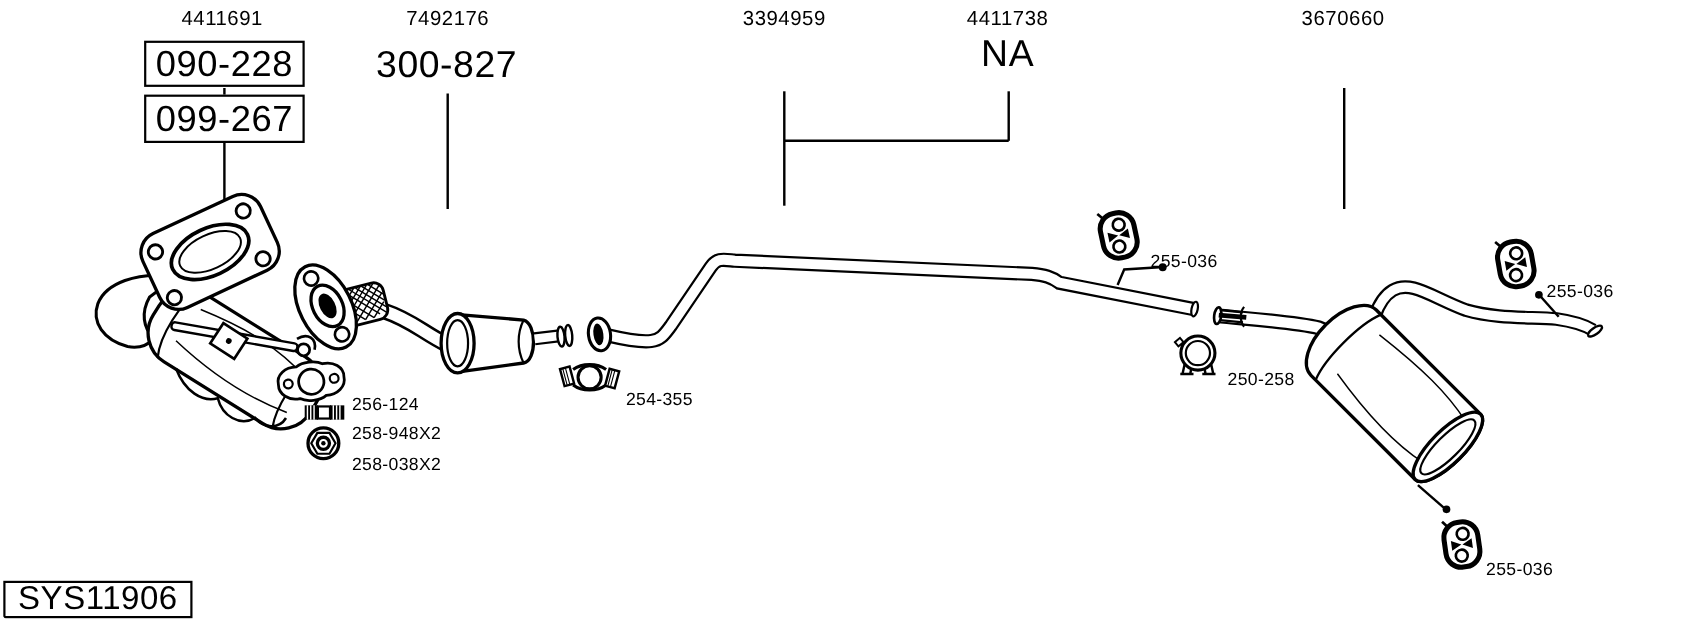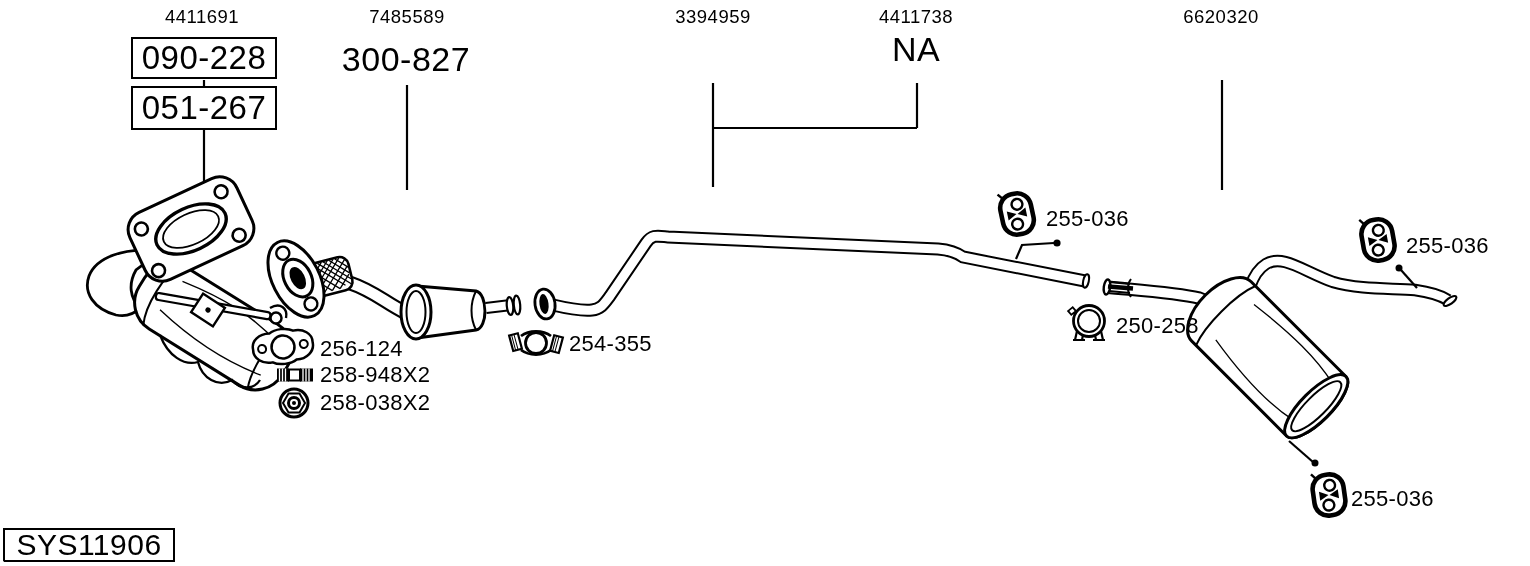--- a/index.html
+++ b/index.html
@@ -2,21 +2,21 @@
 <html><head>
 <meta charset="utf-8">
 <style>
   html,body{margin:0;padding:0;background:#fff;}
   .stage{position:relative;width:1530px;height:566px;background:#fff;overflow:hidden;
          font-family:"Liberation Sans", sans-serif;color:#000;border-radius:14px;}
   .stage svg{position:absolute;left:0;top:0;}
   .lbl{position:absolute;white-space:nowrap;line-height:1.05;}
   .oem{font-size:18.5px;transform:translateX(-50%);letter-spacing:.5px;}
   .big{font-size:34px;transform:translateX(-50%);letter-spacing:.5px;}
-  .small{font-size:22px;letter-spacing:.3px;}
+  .small{font-size:16px;letter-spacing:.3px;margin-top:24px;}
   .pbox{position:absolute;border:2.5px solid #000;display:flex;align-items:center;justify-content:center;
         font-size:33px;letter-spacing:.5px;background:#fff;box-sizing:border-box;}
   .sysbox{position:absolute;border:2.5px solid #000;display:flex;align-items:center;justify-content:center;
         font-size:30px;letter-spacing:.5px;background:#fff;box-sizing:border-box;}
 </style>
 </head>
 <body>
 
 <div class="stage">
 
@@ -185,32 +185,32 @@
       </g>
       <path d="M-12,10 L-14,19 M-6,14 L-7,19 M-16,19 L-4,19 M12,10 L14,19 M6,14 L7,19 M4,19 L16,19" stroke="#000" stroke-width="2.2" fill="none"></path>
     </g>
   </svg>
 
   <div class="lbl oem" style="left:202px;top:7px">4411691</div>
   <div class="pbox" style="left:131px;top:37px;width:146px;height:42px">
     <span>090-228</span>
   </div>
   <div class="pbox" style="left:131px;top:86px;width:146px;height:44px">
-    <span>051-267</span>
+    <span>099-267</span>
   </div>
 
-  <div class="lbl oem" style="left:407px;top:7px">7485589</div>
+  <div class="lbl oem" style="left:407px;top:7px">7492176</div>
   <div class="lbl big" style="left:406px;top:42px">300-827</div>
 
   <div class="lbl oem" style="left:713px;top:7px">3394959</div>
 
   <div class="lbl oem" style="left:916px;top:7px">4411738</div>
   <div class="lbl big" style="left:916px;top:32px">NA</div>
 
-  <div class="lbl oem" style="left:1221px;top:7px">6620320</div>
+  <div class="lbl oem" style="left:1221px;top:7px">3670660</div>
 
   <div class="lbl small" style="left:320px;top:337px">256-124</div>
   <div class="lbl small" style="left:320px;top:363px">258-948X2</div>
   <div class="lbl small" style="left:320px;top:391px">258-038X2</div>
   <div class="lbl small" style="left:569px;top:332px">254-355</div>
   <div class="lbl small" style="left:1046px;top:207px">255-036</div>
   <div class="lbl small" style="left:1116px;top:314px">250-258</div>
   <div class="lbl small" style="left:1406px;top:234px">255-036</div>
   <div class="lbl small" style="left:1351px;top:487px">255-036</div>
 

